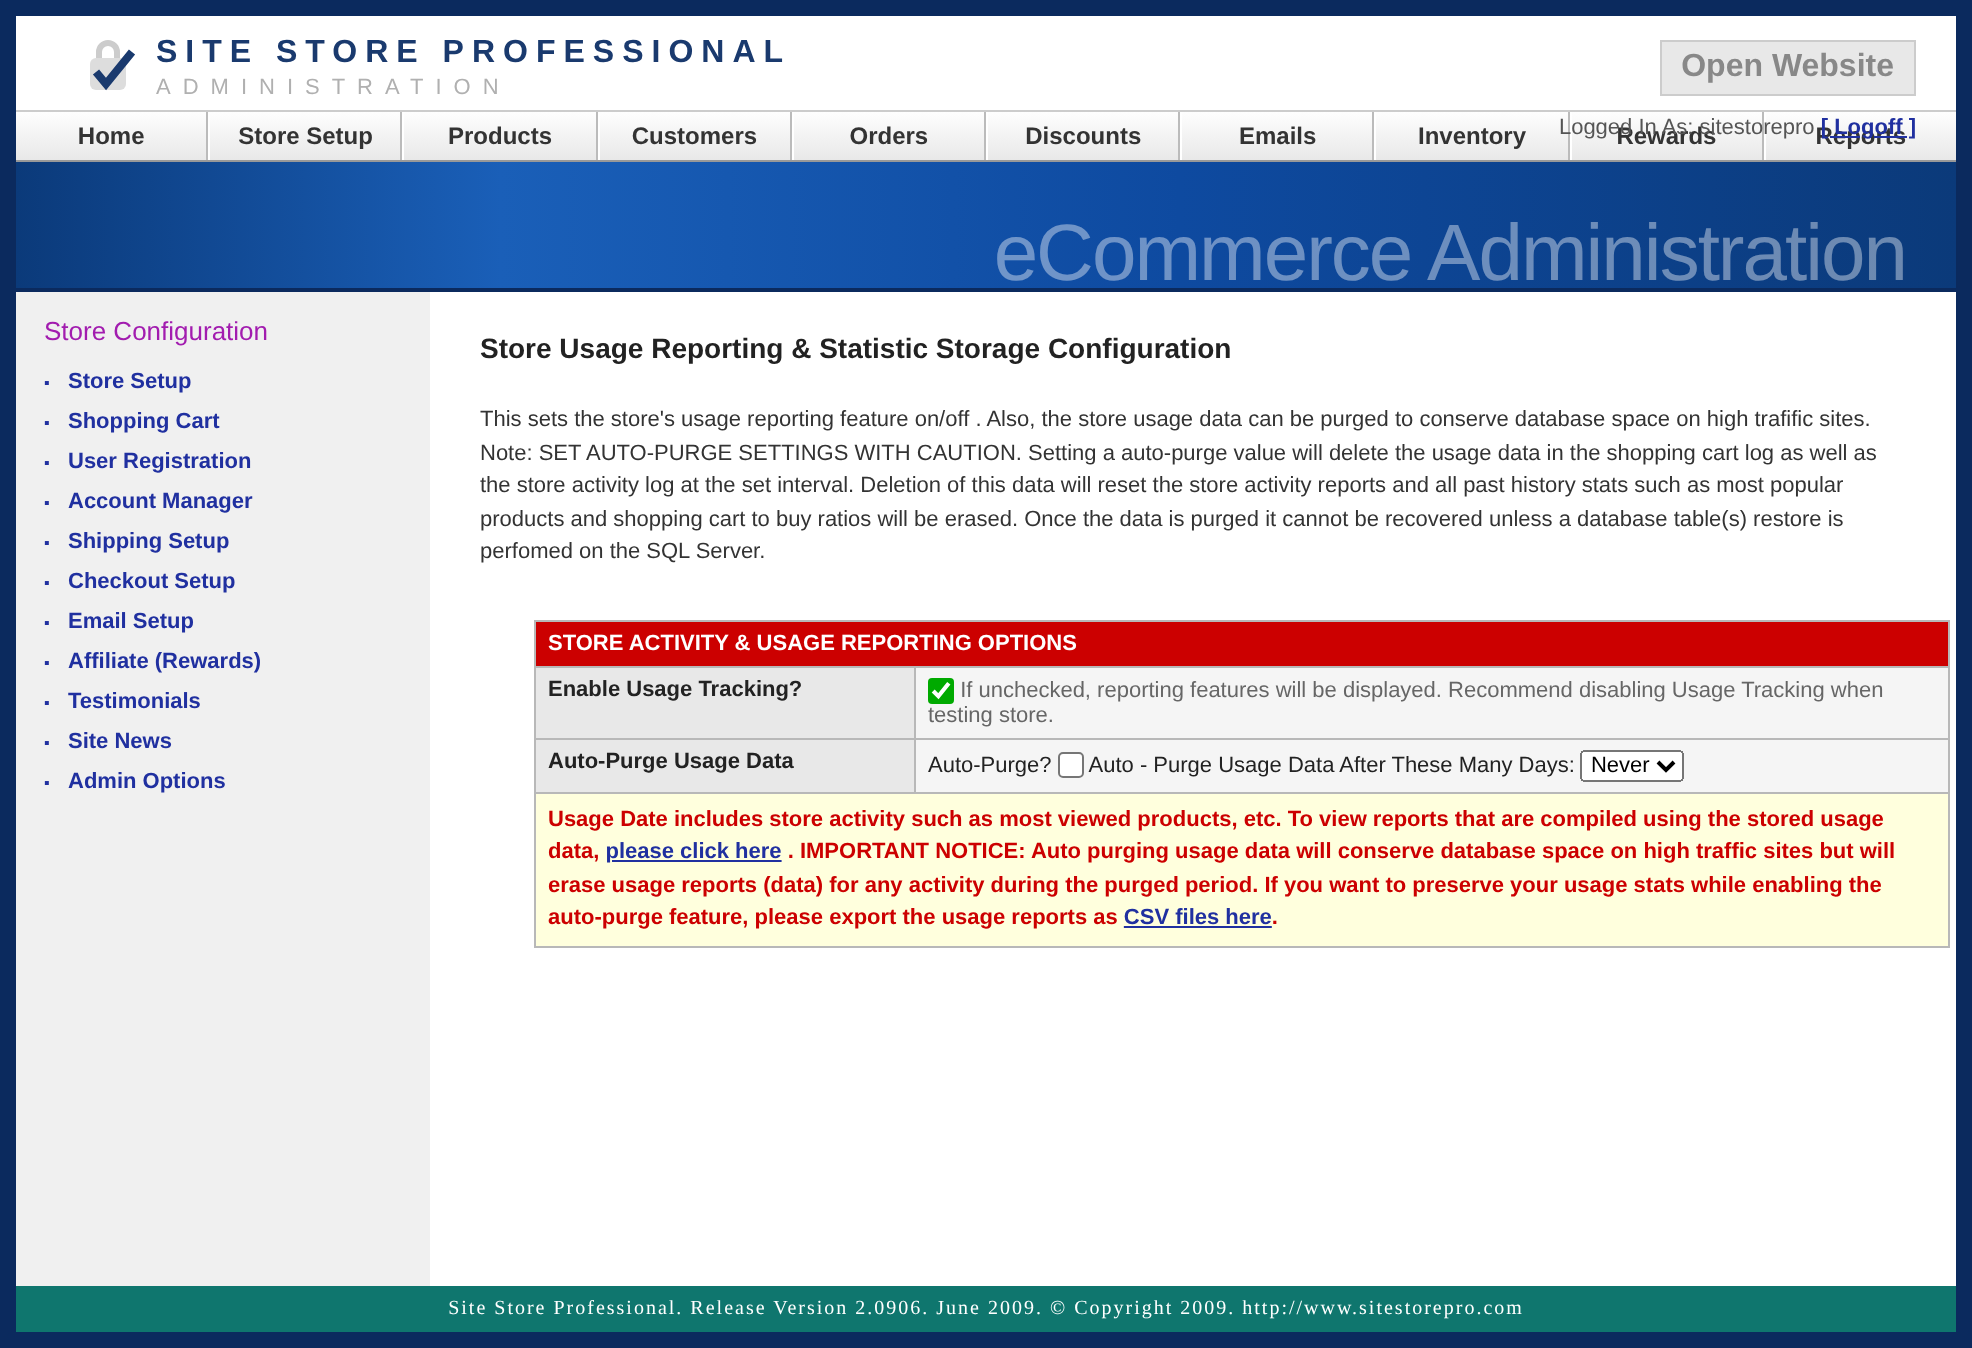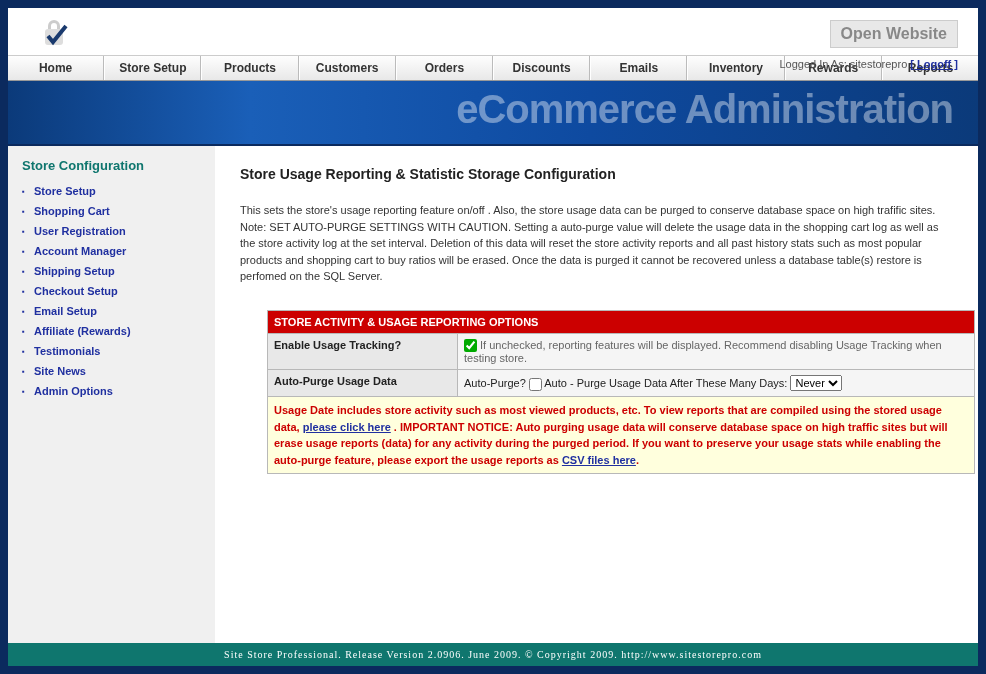--- a/index.html
+++ b/index.html
@@ -12,24 +12,24 @@
 .logo-title { font-size: 16px; letter-spacing: 4px; color: #1a3a6e; font-weight: bold; }
 .logo-sub { font-size: 11px; letter-spacing: 6px; color: #b0b0b0; margin-top: 2px; }
 .open-website-btn { position: absolute; top: 12px; right: 20px; background: #e8e8e8; border: 1px solid #ccc; color: #888; font-size: 16px; font-weight: bold; padding: 4px 10px; cursor: pointer; }
 .login-info { position: absolute; right: 20px; top: 50px; font-size: 11px; color: #555; }
 .login-info .logoff { color: #2030a0; font-weight: bold; }
 .main-nav { display: flex; border-top: 1px solid #ccc; border-bottom: 1px solid #999; background: linear-gradient(#fefefe,#e8e8e8); }
 .main-nav div { flex: 1; text-align: center; padding: 5px 0; font-size: 12px; font-weight: bold; color: #333; border-right: 1px solid #bbb; border-left: 1px solid #fff; cursor: pointer; }
 .main-nav div:first-child { border-left: none; }
 .main-nav div:last-child { border-right: none; }
 .banner { height: 65px; background: linear-gradient(to right, #0b3a7a 0%, #1a5fb8 25%, #0e4aa0 60%, #0b3a7a 100%); position: relative; overflow: hidden; border-bottom: 2px solid #0b2a5e; }
-.banner-text { position: absolute; right: 25px; top: 6px; font-size: 40px; font-weight: bold; color: rgba(255,255,255,0.4); font-family: Arial; letter-spacing: -1px; white-space: nowrap; }
+.banner-text { position: absolute; right: 25px; top: 24px; font-size: 40px; font-weight: normal; color: rgba(255,255,255,0.4); font-family: Arial; letter-spacing: -1px; white-space: nowrap; }
 .content-row { display: flex; flex: 1; }
 .sidebar { width: 207px; background: #f0f0f0; padding: 12px 10px 20px 14px; }
-.sidebar-title { font-size: 13px; font-weight: bold; color: #0f766e; margin-bottom: 8px; }
+.sidebar-title { font-size: 13px; font-weight: normal; color: #a21caf; margin-bottom: 8px; }
 .sidebar ul { list-style: none; }
 .sidebar li { padding: 4px 0 4px 12px; position: relative; color: #2030a0; font-weight: bold; font-size: 11px; cursor: pointer; }
 .sidebar li::before { content: "▪"; position: absolute; left: 0; color: #2030a0; font-size: 8px; top: 6px; }
 .main { flex: 1; padding: 20px 30px 20px 25px; background: #fff; }
 .page-title { font-size: 14px; font-weight: bold; color: #222; margin-bottom: 20px; }
 .intro-text { font-size: 11px; color: #333; line-height: 1.5; margin-bottom: 25px; }
 .opts-table { width: 100%; border: 1px solid #999; border-collapse: collapse; margin-left: 27px; }
 .opts-header { background: #cc0000; color: #fff; font-weight: bold; font-size: 11px; padding: 4px 6px; }
 .opts-table td { border: 1px solid #b8b8b8; padding: 5px 6px; font-size: 11px; vertical-align: top; }
 .label-cell { background: #e8e8e8; font-weight: bold; width: 190px; color: #222; }
@@ -46,20 +46,24 @@
 <body>
 
 <div class="outer-border">
   <div class="header-area">
     <div class="logo-row">
       <svg class="logo-icon" viewBox="0 0 32 32">
         <path d="M16 2 a6 6 0 0 1 6 6 v3 h-3 v-3 a3 3 0 0 0 -6 0 v3 h-3 v-3 a6 6 0 0 1 6-6 z" fill="#ccc"></path>
         <rect x="7" y="11" width="18" height="16" rx="3" fill="#ddd"></rect>
         <path d="M 10 18 L 15 24 L 28 8" stroke="#1a3a6e" stroke-width="4" fill="none"></path>
       </svg>
+      <div class="logo-text">
+        <div class="logo-title">SITE STORE PROFESSIONAL</div>
+        <div class="logo-sub">ADMINISTRATION</div>
+      </div>
     </div>
     <button class="open-website-btn">Open Website</button>
     <div class="login-info">
       <span>Logged In As: </span><span>sitestorepro</span>
       <a href="#" class="logoff">[ Logoff ]</a>
     </div>
   </div>
 
   <div class="main-nav">
     <div>Home</div>

